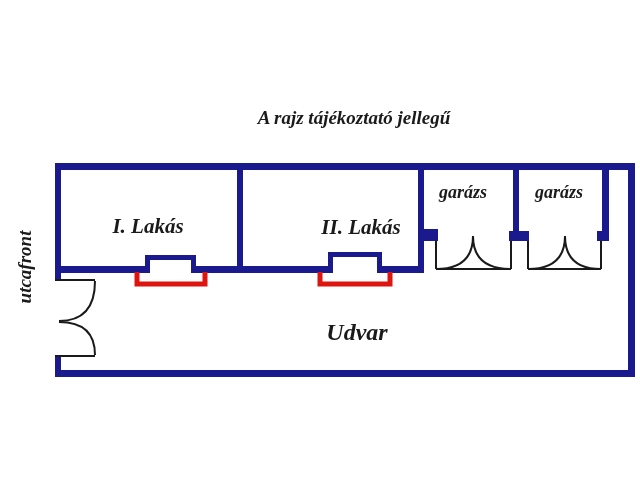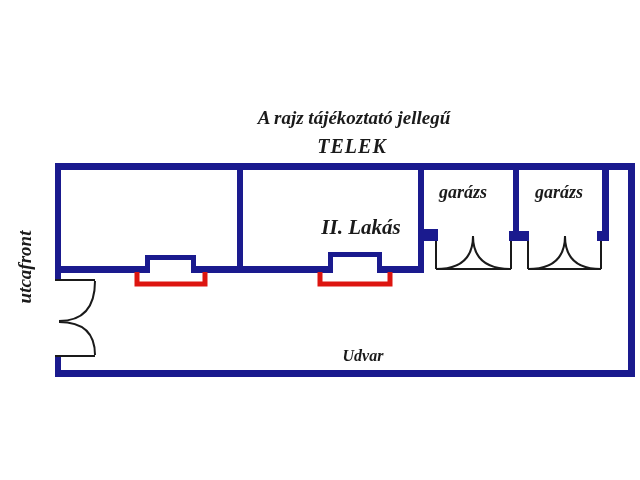--- a/index.html
+++ b/index.html
@@ -25,21 +25,21 @@
     color:var(--text-color);font-style:italic;font-weight:bold;
     white-space:nowrap;line-height:1;
   }
   .lbl-title{left:354px;top:117px;font-size:19px;}
   .lbl-telek{left:352px;top:146px;font-size:20px;letter-spacing:1px;}
   .lbl-utcafront{left:24px;top:267px;font-size:19px;transform:translate(-50%,-50%) rotate(-90deg);}
   .lbl-apt1{left:148px;top:226px;font-size:21px;}
   .lbl-apt2{left:325px;top:227px;font-size:21px;margin-left:36px;}
   .lbl-gar1{left:463px;top:192px;font-size:18px;}
   .lbl-gar2{left:559px;top:192px;font-size:18px;}
-  .lbl-udvar{left:357px;top:356px;font-size:16px;margin-left:6px;}
+  .lbl-udvar{left:357px;top:332px;font-size:24px;}
 </style>
 </head>
 <body>
 
 <div class="canvas">
 
   <svg width="640" height="480" viewBox="0 0 640 480">
 
     <rect class="wall" x="55" y="163" width="580" height="7"></rect>
     <rect class="wall" x="628" y="163" width="7" height="214"></rect>
@@ -82,19 +82,19 @@
     <path class="thin" d="M473 236 Q473 269 511 269"></path>
 
     <path class="thin" d="M528 241 V269"></path>
     <path class="thin" d="M601 241 V269"></path>
     <path class="thin" d="M528 269 H601"></path>
     <path class="thin" d="M528 269 Q565 269 565 236"></path>
     <path class="thin" d="M565 236 Q565 269 601 269"></path>
   </svg>
 
   <div class="lbl lbl-title">A rajz tájékoztató jellegű</div>
-  <div class="lbl lbl-telek">TELEK</div>
   <div class="lbl lbl-utcafront">utcafront</div>
+  <div class="lbl lbl-apt1">I. Lakás</div>
   <div class="lbl lbl-apt2">II. Lakás</div>
   <div class="lbl lbl-gar1">garázs</div>
   <div class="lbl lbl-gar2">garázs</div>
   <div class="lbl lbl-udvar">Udvar</div>
 </div>
 
 </body></html>

